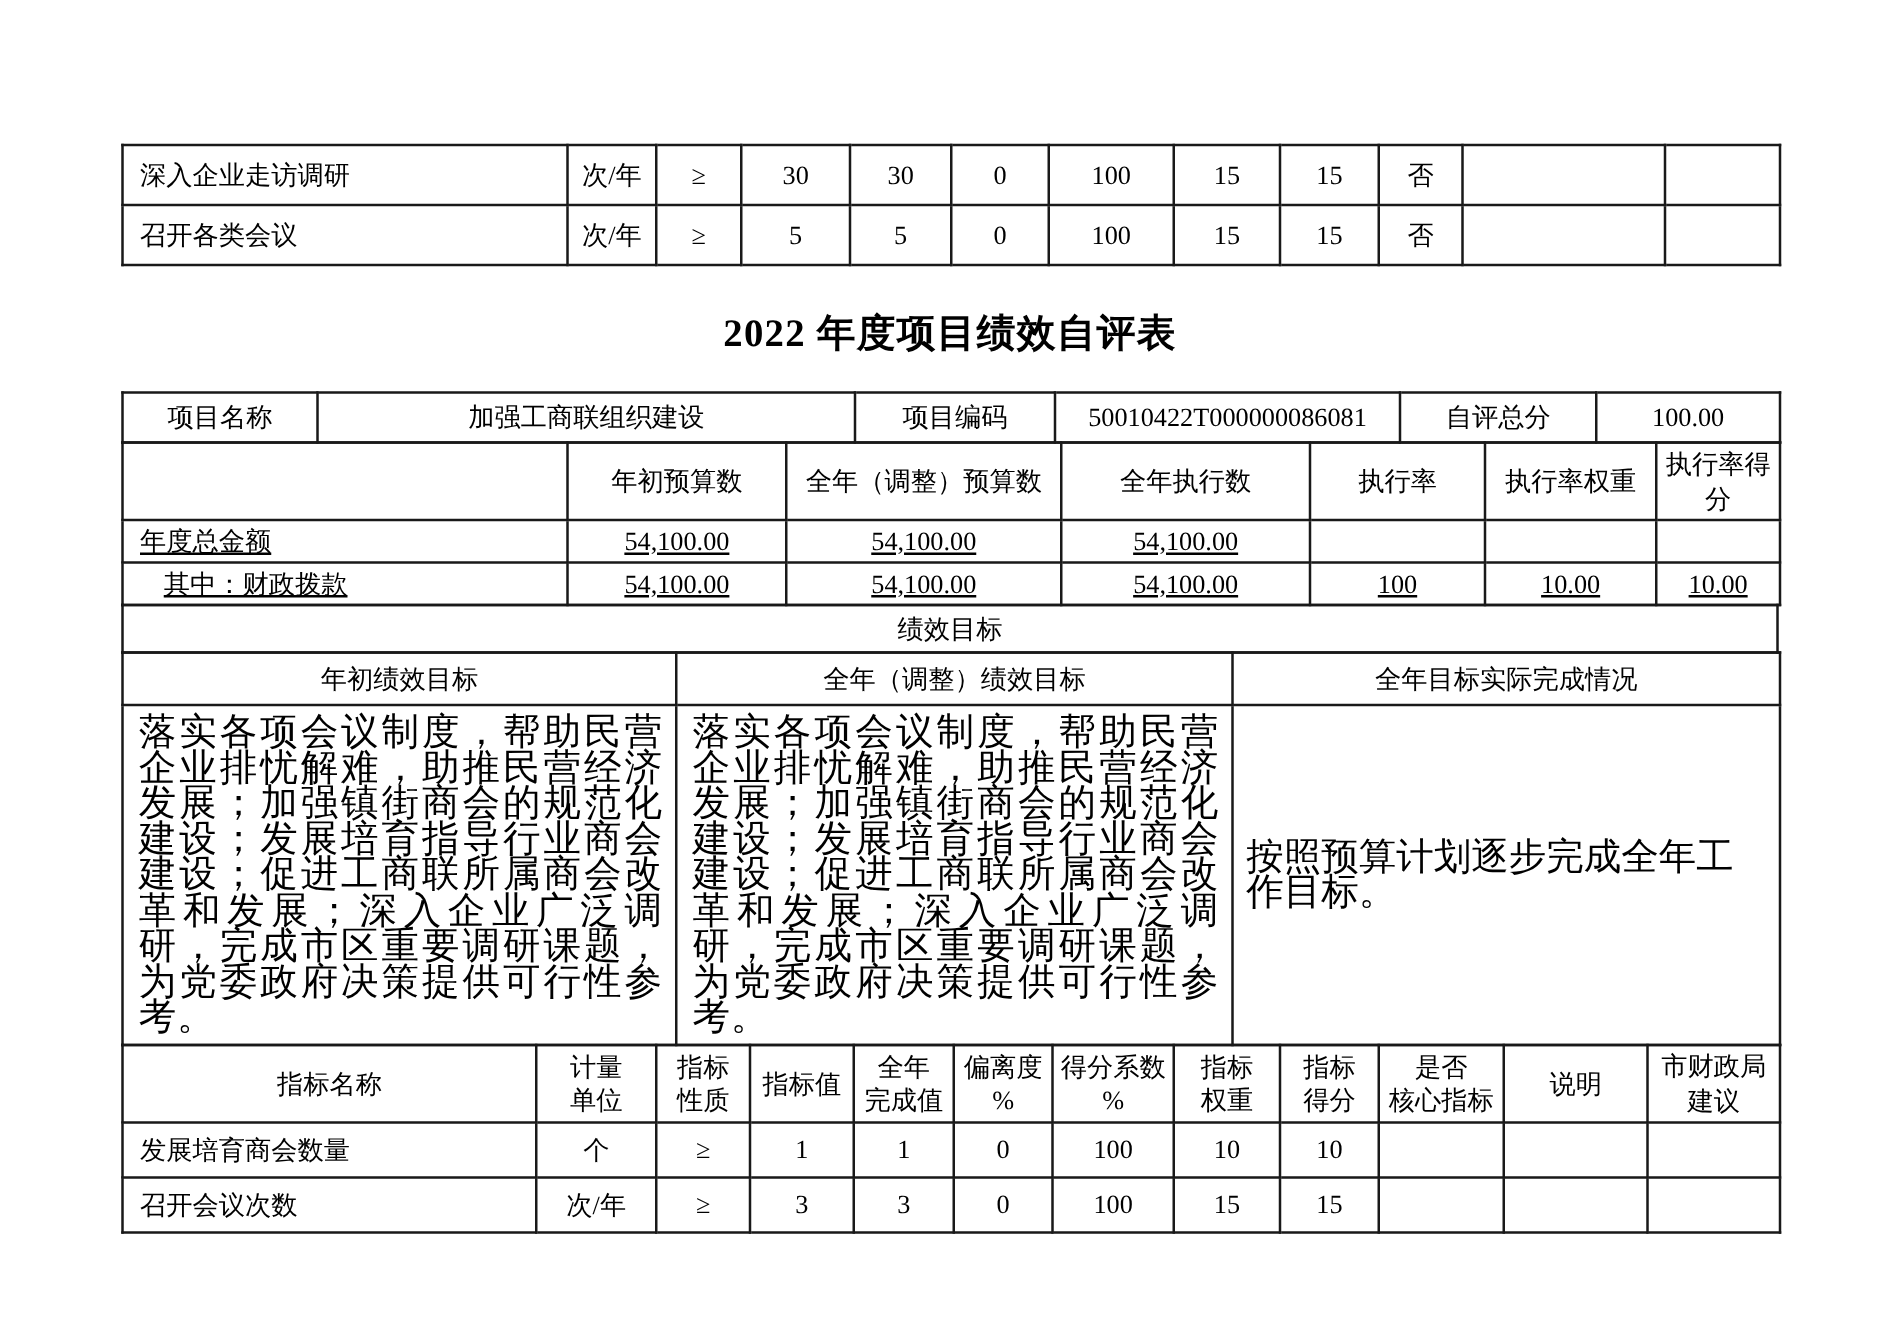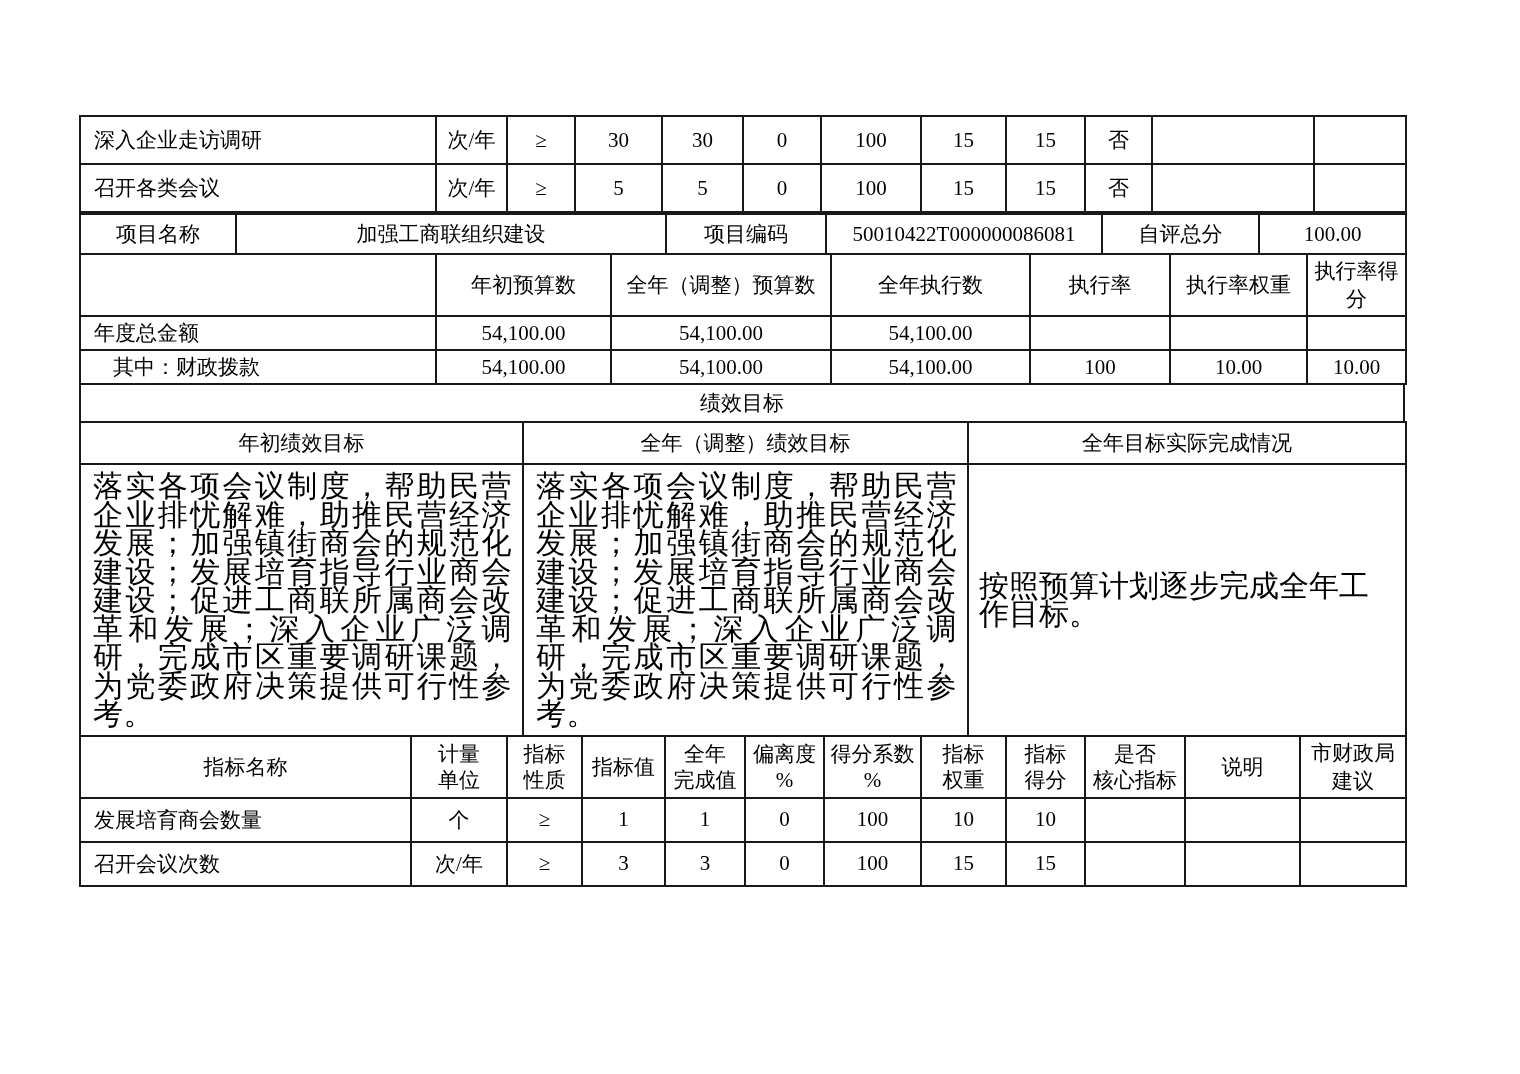--- a/index.html
+++ b/index.html
@@ -3,35 +3,35 @@
 <meta charset="utf-8">
 <style>
   * { box-sizing: border-box; }
   html, body { margin: 0; padding: 0; }
   body {
     width: 1520px; height: 1074px;
     background: #ffffff; color: #000;
     font-family: "Liberation Serif", "DejaVu Serif", serif;
     position: relative; overflow: hidden;
   }
-  .doc { position: absolute; left: 79px; top: 115px; width: 1326px; }
+  .doc { position: absolute; left: 97px; top: 115px; width: 1326px; }
   table { border-collapse: collapse; table-layout: fixed; width: 1326px; }
   table.sec { margin-top: -2px; }
   td {
     border: 2px solid #191919;
     font-size: 21px; text-align: center; vertical-align: middle;
     padding: 2px 4px; overflow: hidden; word-break: break-all;
   }
   td.l { text-align: left; padding-left: 13px; }
   td.indent { text-align: left; padding-left: 32px; }
   td.pre { white-space: pre-line; line-height: 26px; padding: 2px 2px; }
   tr.h48 td { height: 48px; }
   tr.h40 td { height: 40px; }
   tr.h42 td { height: 42px; }
-  tr.h43 td { height: 28px; }
+  tr.h43 td { height: 28px; text-decoration: underline; }
   tr.h38 td { height: 38px; }
   tr.h44 td { height: 44px; font-family: Liberation Serif, serif; }
   tr.h60 td { height: 60px; }
   .title {
     text-align: center; font-weight: 700; font-size: 31px;
     margin: 33px 0 25px 0; letter-spacing: 1px;
   }
   tr.goal-body td {
     height: 177px; vertical-align: top; text-align: justify;
     font-size: 30px; line-height: 28.5px; letter-spacing: 0.5px;
@@ -87,20 +87,21 @@
       <td>100</td>
       <td>15</td>
       <td>15</td>
       <td>否</td>
       <td></td>
       <td></td>
     </tr>
   </tbody>
     </table>
 
+  <div class="title">2022 年度项目绩效自评表</div>
 
   <table>
     <colgroup>
       <col style="width:156px">
         <col style="width:430px">
         <col style="width:160px">
       <col style="width:276px">
         <col style="width:157px">
         <col style="width:147px">
     </colgroup>

